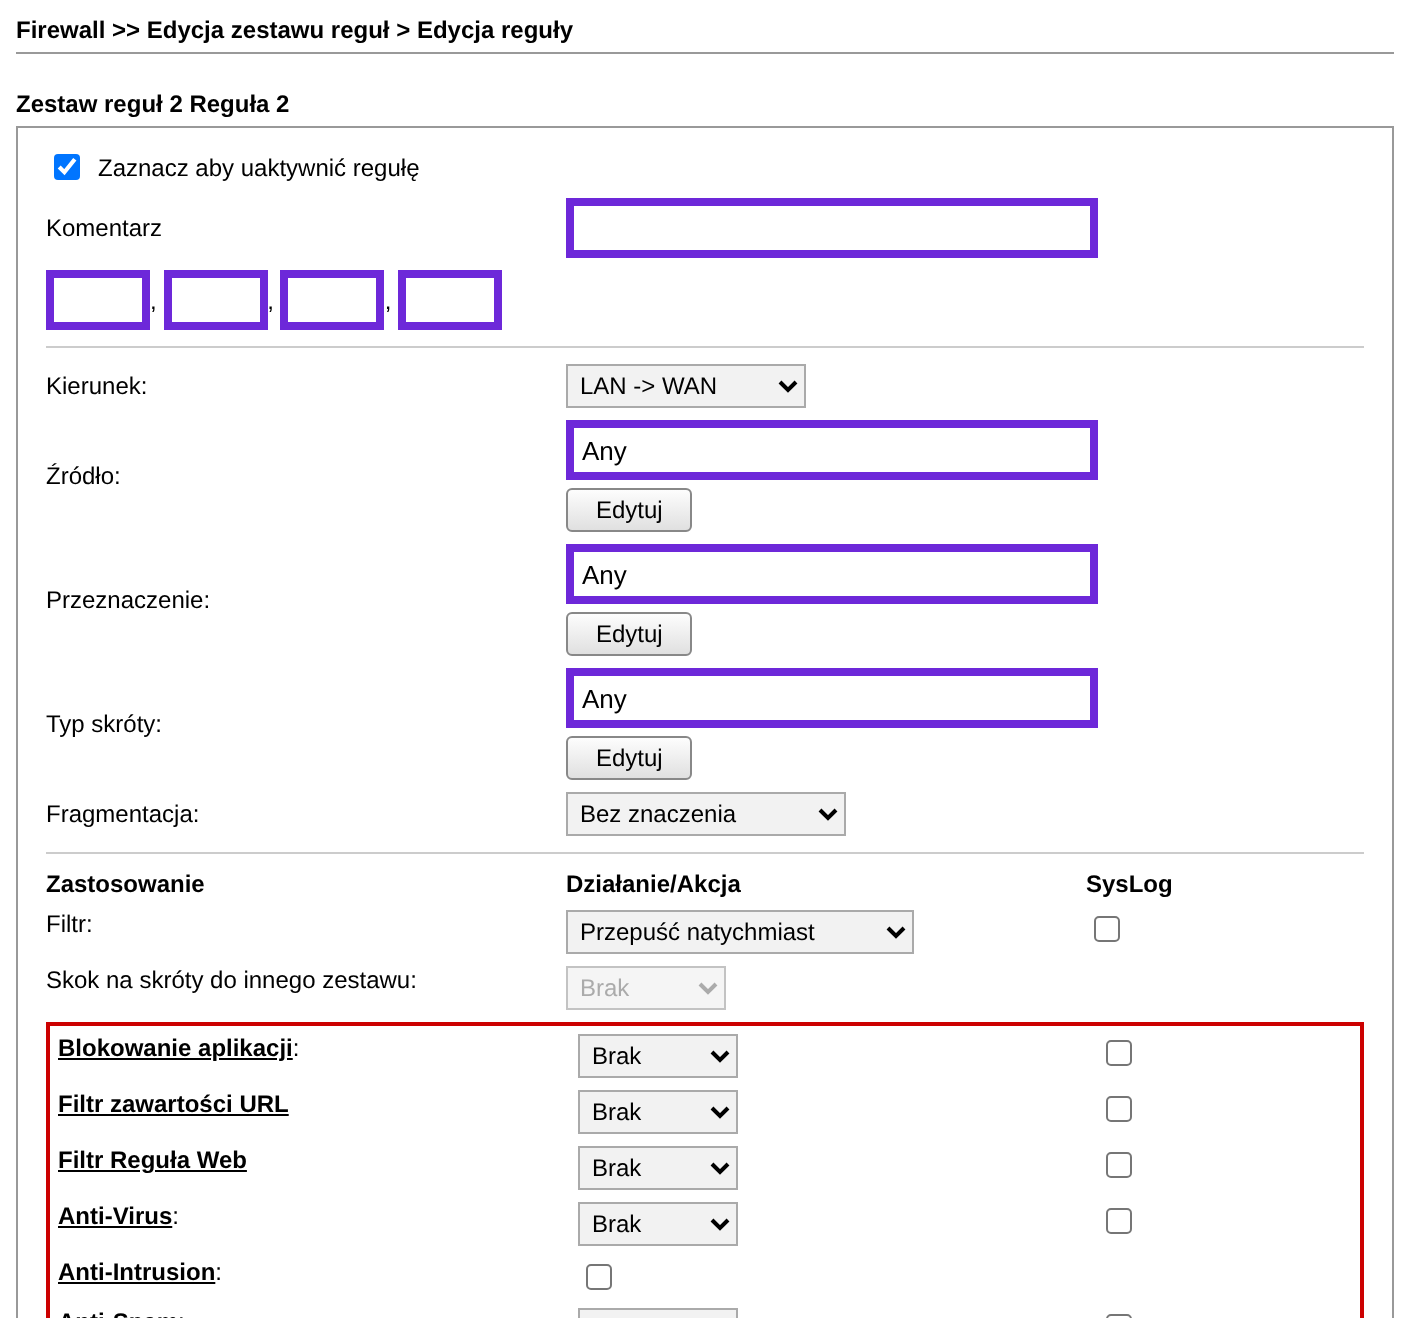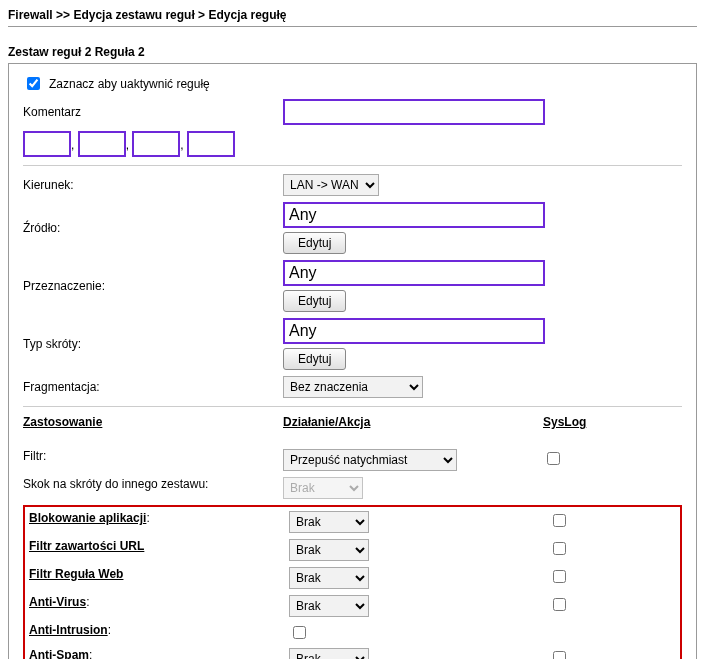--- a/index.html
+++ b/index.html
@@ -42,22 +42,22 @@
     .checkbox-row {
       display: flex;
       align-items: center;
       gap: 6px;
       margin-bottom: 6px;
     }
     input[type="checkbox"] {
       vertical-align: middle;
     }
     input[type="text"] {
-      border: 2px solid #6d28d9;
-      font-size: 16px;
+      border: 4px solid #6d28d9;
+      font-size: 13px;
       padding: 2px 4px;
       height: 18px;
       box-sizing: content-box;
     }
     .comment-input { width: 250px; }
     .small-input { width: 36px; }
     .any-input { width: 250px; }
     select {
       font-size: 12px;
       border: 1px solid #aaa;
@@ -78,41 +78,40 @@
       cursor: pointer;
     }
     .inner-hr {
       border: none;
       border-top: 1px solid #ccc;
       margin: 8px 0;
     }
     .header-row {
       display: flex;
       font-weight: bold;
-      margin-bottom: 20px;
-      text-decoration: underline;
+      margin-bottom: 6px;
     }
     .col-app { width: 260px; flex-shrink: 0; }
     .col-action { width: 260px; flex-shrink: 0; }
     .col-syslog { flex: 1; text-align: left; }
     .three-row {
       display: flex;
       margin-bottom: 6px;
     }
     .red-box {
       border: 2px solid #c00;
       padding: 4px 4px;
       margin: 4px 0;
     }
   </style>
 </head>
 <body>
 
 <div class="breadcrumb">
-  <span>Firewall</span><span> &gt;&gt; </span><span>Edycja zestawu reguł</span><span> &gt; </span><span>Edycja regułę</span>
+  <span>Firewall</span><span> &gt;&gt; </span><span>Edycja zestawu reguł</span><span> &gt; </span><span>Edycja reguły</span>
 </div>
 <hr class="top-hr">
 
 <div class="section-title">Zestaw reguł 2 Reguła 2</div>
 
 <div class="panel">
 
   <div class="checkbox-row">
     <input type="checkbox" checked="" style="">
     <span>Zaznacz aby uaktywnić regułę</span>
@@ -132,21 +131,21 @@
       <input type="text" class="small-input" style="">,
       <input type="text" class="small-input" style="">
     </div>
   </div>
 
   <hr class="inner-hr">
 
   <div class="row">
     <div class="label-col">Kierunek:</div>
     <div class="input-col">
-      <select style="width:96px">
+      <select style="width:120px">
         <option>LAN -&gt; WAN</option>
       </select>
     </div>
   </div>
 
   <div class="row">
     <div class="label-col">Źródło:</div>
     <div class="input-col">
       <input type="text" class="any-input" value="Any" style=""><br>
       <button style="margin-top:4px">Edytuj</button>

